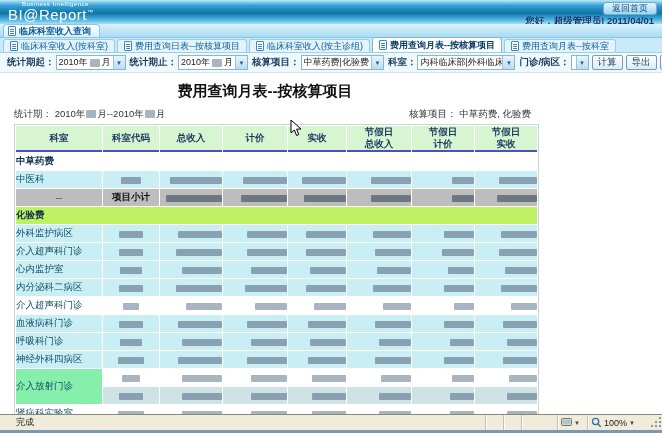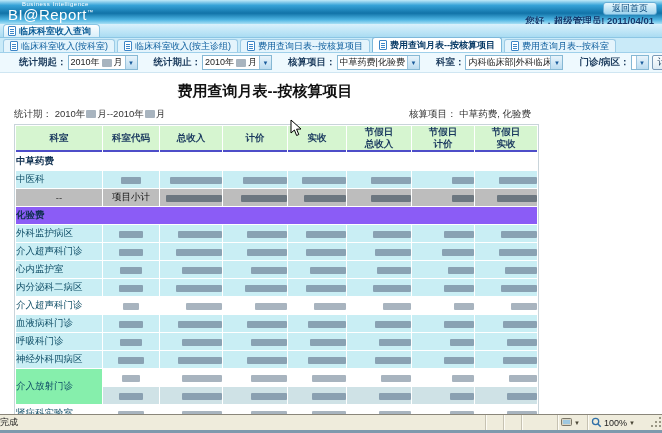--- a/index.html
+++ b/index.html
@@ -33,21 +33,21 @@
     background:#e4f4fc; border:1px solid #9ccbe6; border-bottom:none; border-radius:3px 3px 0 0;
     font-size:9px; color:#0a5c9c; white-space:nowrap; cursor:pointer; }
   .tab2.active { background:#ffffff; font-weight:bold; color:#083a66; height:15px; border-color:#7db8da; }
   .doc-ico { width:8px; height:10px; background:#fff; border:1px solid #3d85c6; border-radius:1px; position:relative; flex:0 0 auto; }
   .doc-ico:before { content:""; position:absolute; left:1px; top:2px; width:4px; height:1px; background:#3d85c6; box-shadow:0 2px 0 #3d85c6, 0 4px 0 #3d85c6; }
 
   
   .filterbar { position:absolute; left:0; top:53px; width:662px; height:20px; background:#eef9fe;
     border-bottom:1px solid #cfe6f2; display:flex; align-items:center; padding:0 3px; font-size:9.5px;
     color:#1a3a5c; white-space:nowrap; }
-  .flabel { font-weight:bold; margin-left:16px; }
+  .flabel { font-weight:bold; margin-left:4px; }
   .selbox { height:15px; background:#fff; border:1px solid #86b8d4; display:flex; align-items:center;
     font-size:9px; color:#222; margin-left:1px; cursor:pointer; }
   .selbox .val { flex:1; padding:0 2px; overflow:hidden; display:flex; align-items:center; gap:1px; }
   .selbox .arw { width:12px; height:13px; border-left:1px solid #9cc4de; background:linear-gradient(#e8f4fb,#bcdcf0);
     display:flex; align-items:center; justify-content:center; font-size:6px; color:#1a5c9c; }
   .fbtn { height:15px; padding:0 5px; margin-left:3px; background:linear-gradient(#fdfefe,#dcebf4);
     border:1px solid #7a9ab8; border-radius:2px; font-size:9.5px; color:#1c3c5c; cursor:pointer; }
 
   
   .content { position:absolute; left:0; top:73px; width:662px; height:341px; background:#fff; overflow:hidden; }
@@ -57,32 +57,32 @@
   table.rpt { margin-left:14px; width:517px; table-layout:fixed; border-collapse:separate; border-spacing:1px;
     background:#fff; border:1px solid #c9d4da; }
   table.rpt th { background:#d6f5d0; color:#17365d; font-size:9.5px; font-weight:bold; height:26px;
     white-space:pre-line; line-height:1.25; border-bottom:2px solid #4d4dc8; padding:0; }
   table.rpt td { height:17px; font-size:9.5px; padding:0; overflow:hidden; }
   td.group-cell { padding-left:4px; font-weight:bold; color:#0f3050; height:15px; }
   td.dept-cell { padding-left:4px; color:#0e4d66; }
   td.c { text-align:center; }
   td.r { text-align:right; padding-right:4px; }
   td.sub-dash { text-align:center; color:#333; }
-  td.sub-label { text-align:center; font-weight:normal; color:#111; }
+  td.sub-label { text-align:center; font-weight:bold; color:#111; }
   .rd { display:inline-block; height:7px; border-radius:1px; filter:blur(.6px); opacity:.85; vertical-align:middle; }
   .rd.inline { height:8px; width:10px; background:#9aa8b4; margin:0 1px; }
 
   
   .cursor { position:absolute; left:290px; top:119px; z-index:40; }
 
   
   .statusbar { position:absolute; left:0; bottom:3px; width:662px; height:16px; background:#efecdc;
     border-top:1px solid #8a867a; display:flex; align-items:center; font-size:9px; color:#222; }
   .sb-seg { height:100%; display:flex; align-items:center; border-left:1px solid #c6c2b2; box-shadow:inset 1px 0 0 #fdfcf5; padding:0 3px; }
-  .sb-left { flex:1; border-left:none; box-shadow:none; padding-left:0; }
+  .sb-left { flex:1; border-left:none; box-shadow:none; padding-left:16px; }
   .sb-grip { width:13px; height:100%; background:
      radial-gradient(circle at 3px 11px, #9a9684 1px, transparent 1.2px),
      radial-gradient(circle at 7px 11px, #9a9684 1px, transparent 1.2px),
      radial-gradient(circle at 7px 7px,  #9a9684 1px, transparent 1.2px),
      radial-gradient(circle at 11px 11px,#9a9684 1px, transparent 1.2px),
      radial-gradient(circle at 11px 7px, #9a9684 1px, transparent 1.2px),
      radial-gradient(circle at 11px 3px, #9a9684 1px, transparent 1.2px); }
   .win-bottom { position:absolute; left:0; bottom:0; width:662px; height:3px; background:#7e99ad; }
   .tiny-arrow { font-size:6px; color:#4a4636; margin-left:2px; }
 </style>
@@ -107,25 +107,25 @@
   </div>
 </div>
 
 <div class="tabs2">
     <div class="tab2">
       <span class="doc-ico"></span>
       <span>临床科室收入(按科室)</span>
     </div>
     <div class="tab2">
       <span class="doc-ico"></span>
+      <span>费用查询日表--按核算项目</span>
+    </div>
+    <div class="tab2">
+      <span class="doc-ico"></span>
       <span>临床科室收入(按主诊组)</span>
-    </div>
-    <div class="tab2">
-      <span class="doc-ico"></span>
-      <span>费用查询日表--按核算项目</span>
     </div>
     <div class="tab2 active">
       <span class="doc-ico"></span>
       <span>费用查询月表--按核算项目</span>
     </div>
     <div class="tab2">
       <span class="doc-ico"></span>
       <span>费用查询月表--按科室</span>
     </div>
   </div>
@@ -232,21 +232,21 @@
           <td class="sub-dash" style="background: rgb(189, 189, 189);">--</td>
           <td class="sub-label" style="background: rgb(189, 189, 189);">项目小计</td>
           <td class="r" style="background: rgb(189, 189, 189);"><span class="rd" style="width: 56px; background: rgb(95, 107, 118);"></span></td>
           <td class="r" style="background: rgb(189, 189, 189);"><span class="rd" style="width: 46px; background: rgb(95, 107, 118);"></span></td>
           <td class="r" style="background: rgb(189, 189, 189);"><span class="rd" style="width: 42px; background: rgb(95, 107, 118);"></span></td>
           <td class="r" style="background: rgb(189, 189, 189);"><span class="rd" style="width: 40px; background: rgb(95, 107, 118);"></span></td>
           <td class="r" style="background: rgb(189, 189, 189);"><span class="rd" style="width: 22px; background: rgb(95, 107, 118);"></span></td>
           <td class="r" style="background: rgb(189, 189, 189);"><span class="rd" style="width: 40px; background: rgb(95, 107, 118);"></span></td>
         </tr>
         <tr>
-          <td class="group-cell" colspan="8" style="background: #8b5cf6;">化验费</td>
+          <td class="group-cell" colspan="8" style="background: #bef264;">化验费</td>
         </tr>
         <tr>
           <td class="dept-cell" style="background: rgb(201, 238, 244);">外科监护病区</td>
           <td class="c" style="background: rgb(201, 238, 244);"><span class="rd" style="width: 24px; background: rgb(126, 149, 168);"></span></td>
           <td class="r" style="background: rgb(201, 238, 244);"><span class="rd" style="width: 44px; background: rgb(126, 149, 168);"></span></td>
           <td class="r" style="background: rgb(201, 238, 244);"><span class="rd" style="width: 40px; background: rgb(126, 149, 168);"></span></td>
           <td class="r" style="background: rgb(201, 238, 244);"><span class="rd" style="width: 40px; background: rgb(126, 149, 168);"></span></td>
           <td class="r" style="background: rgb(201, 238, 244);"><span class="rd" style="width: 38px; background: rgb(126, 149, 168);"></span></td>
           <td class="r" style="background: rgb(201, 238, 244);"><span class="rd" style="width: 30px; background: rgb(126, 149, 168);"></span></td>
           <td class="r" style="background: rgb(201, 238, 244);"><span class="rd" style="width: 36px; background: rgb(126, 149, 168);"></span></td>

